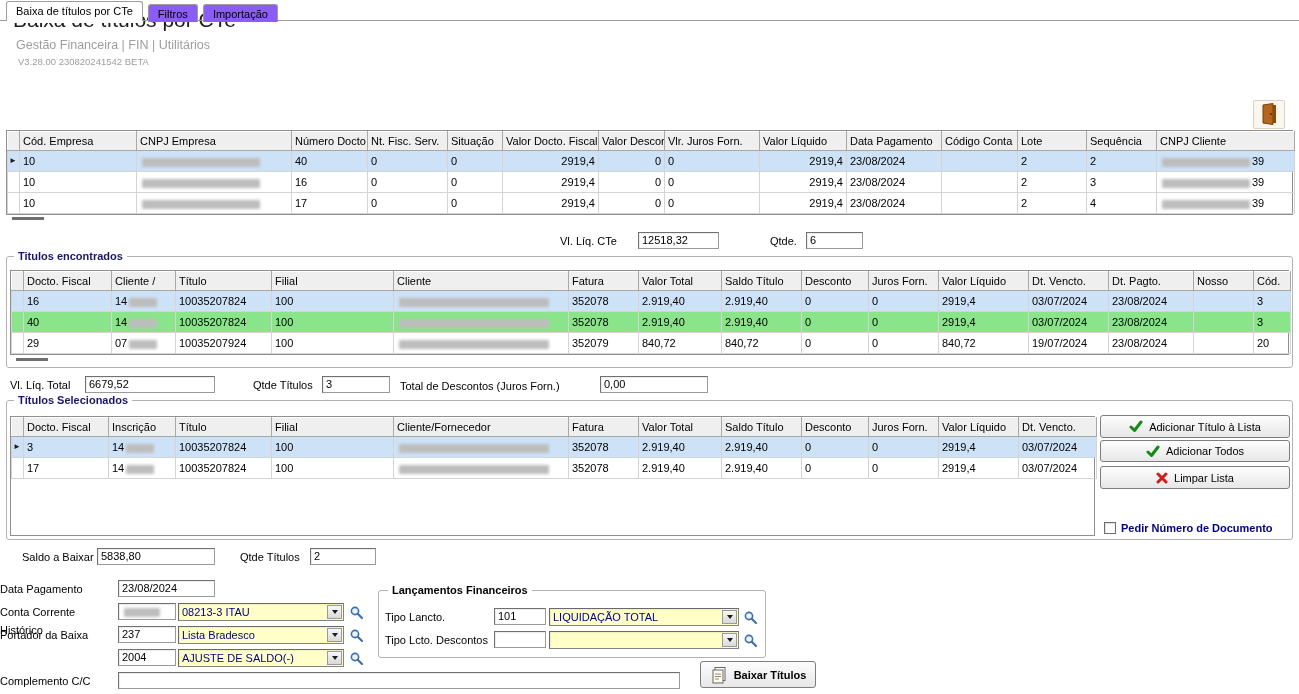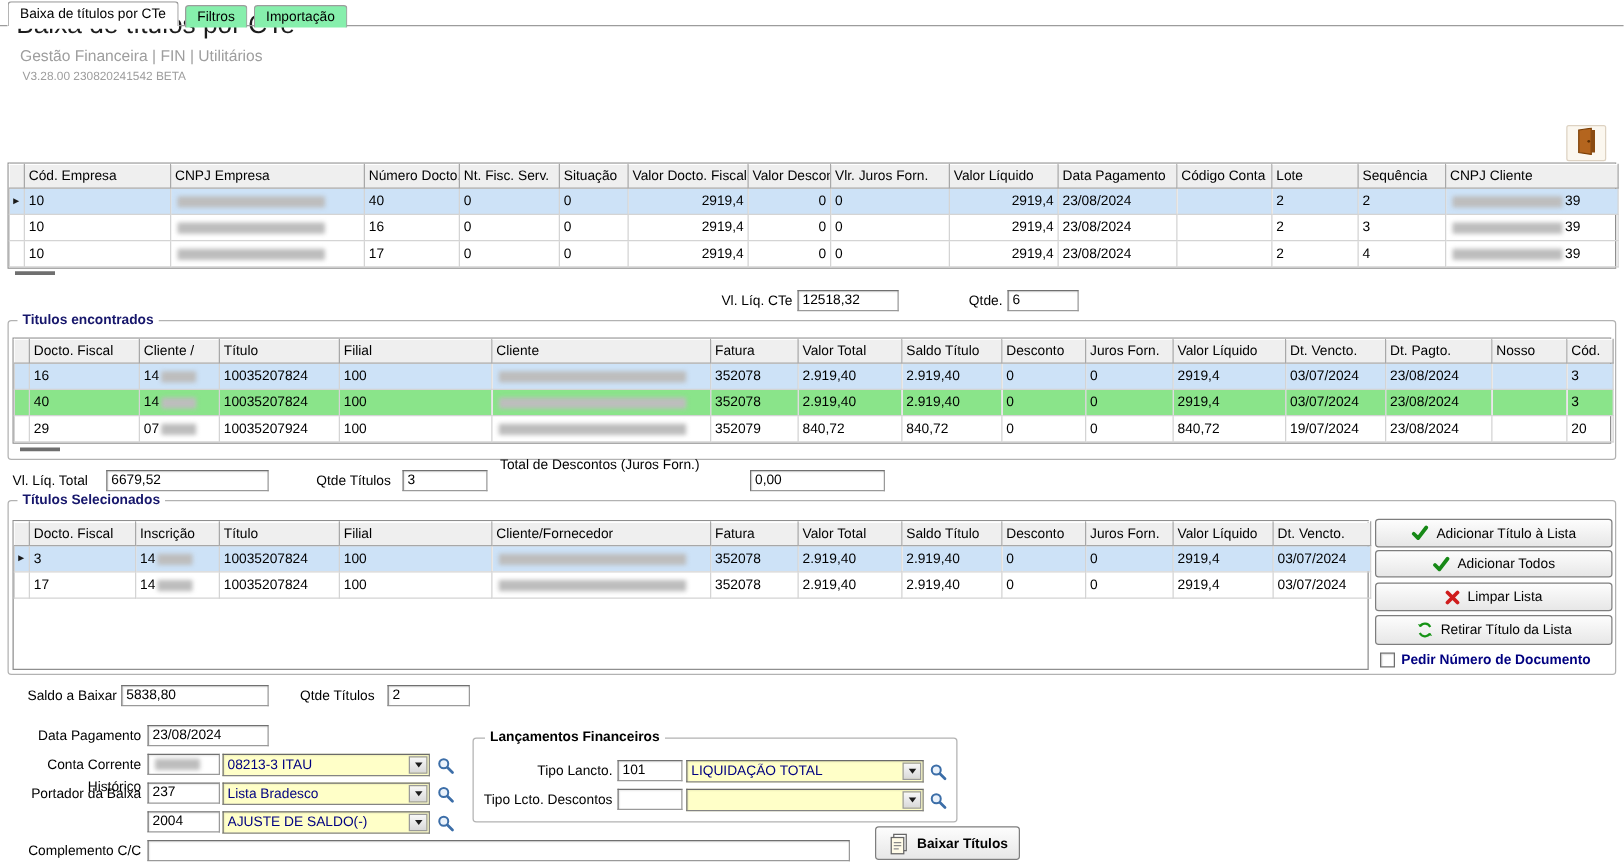--- a/index.html
+++ b/index.html
@@ -1,31 +1,31 @@
 <!DOCTYPE html>
 <html><head>
 <meta charset="utf-8">
 <style>
   html,body { margin:0; padding:0; }
   body { width:1299px; height:694px; background:#ffffff; font-family:"Liberation Sans", sans-serif; font-size:11px; color:#000; overflow:hidden; }
   .page { position:relative; width:1299px; height:694px; background:#fff; }
   .lbl { position:absolute; font-size:11px; white-space:nowrap; color:#000; }
-  .lbl.r { text-align:right; }
+  .lbl.r { }
   .muted { color:#9e9e9e; }
 
   
   .field { position:absolute; box-sizing:border-box; height:17px; background:#fff;
            border:1px solid #9a9a9a; border-top-color:#707070; border-left-color:#707070;
            box-shadow: inset 1px 1px 1px rgba(0,0,0,0.08);
            font-size:11px; line-height:15px; padding:0 3px; overflow:hidden; white-space:nowrap; }
 
   
   .tabstrip { position:absolute; left:0; top:72; width:1299px; height:21px; border-bottom:1px solid #9c9c9c; padding-left:6px; box-sizing:border-box; }
   .tab { position:relative; display:inline-block; vertical-align:bottom; padding:3px 9px 2px 9px; font-size:11px;
-         border:1px solid #9c9c9c; border-bottom:none; border-radius:3px 3px 0 0; background:#86efac; margin-right:2px; top:2px; }
+         border:1px solid #9c9c9c; border-bottom:none; border-radius:3px 3px 0 0; background:#8b5cf6; margin-right:2px; top:2px; }
   .tab.active { background:#fff; top:1px; padding-bottom:4px; box-shadow:0 2px 0 #fff; z-index:3; }
 
   
   .grid { position:absolute; border:1px solid #8f8f8f; background:#fff; box-sizing:border-box; }
   .grid table { border-collapse:collapse; table-layout:fixed; width:100%; }
   .grid th { background:#efefef; font-weight:normal; text-align:left; padding:2px 3px; height:14px;
              font-size:11px; white-space:nowrap; overflow:hidden;
              border:1px solid; border-color:#ffffff #a8a8a8 #a8a8a8 #fbfbfb; }
   .grid td { border:1px solid #d4d4d4; padding:1px 3px; height:18px; font-size:11px; white-space:nowrap; overflow:hidden; }
   .grid td.r { text-align:right; }
@@ -286,21 +286,21 @@
       </tr>
     </tbody>
       </table>
   </div>
   <div class="hthumb" style="left:16px; top:358px;"></div>
 
   <div class="lbl" style="left:10px; top:379px;">Vl. Líq. Total</div>
   <div class="field" style="left:85px; top:376px; width:130px;">6679,52</div>
   <div class="lbl" style="left:253px; top:379px;">Qtde Títulos</div>
   <div class="field" style="left:322px; top:376px; width:68px;">3</div>
-  <div class="lbl" style="left:400px; top:366px;">Total de Descontos (Juros Forn.)</div>
+  <div class="lbl" style="left:400px; top:380px;">Total de Descontos (Juros Forn.)</div>
   <div class="field" style="left:568px; top:376px; width:108px;margin-left:32px;">0,00</div>
 
   <div class="group" style="left:6px; top:400px; width:1287px; height:140px;"></div>
   <div class="group-label" style="left:14px; top:394px;">Títulos Selecionados</div>
 
   <div class="grid" style="left:10px; top:416px; width:1085px; height:120px;">
     <table>
       <colgroup>
           <col style="width:12px">
           <col style="width:85px">
@@ -383,31 +383,20 @@
     <span>Adicionar Todos</span>
   </div>
   <div class="btn" style="left:1100px; top:466px; width:190px; height:23px;">
     <span class="ic">
         <svg width="12" height="12" viewBox="0 0 12 12">
           <path d="M2 2 L10 10 M10 2 L2 10" stroke="#cf1d1d" stroke-width="3" stroke-linecap="round"></path>
         </svg>
       </span>
     <span>Limpar Lista</span>
   </div>
-  <div class="btn" style="left:1100px; top:492px; width:190px; height:24px;">
-    <span class="ic">
-        <svg width="14" height="14" viewBox="0 0 16 16">
-          <path d="M12.8 5.2 A5.5 5.5 0 0 0 3.4 4.6" stroke="#169416" stroke-width="2" fill="none"></path>
-          <path d="M1.5 2.5 L3.2 5.2 L6.2 3.8 Z" fill="#169416"></path>
-          <path d="M3.2 10.8 A5.5 5.5 0 0 0 12.6 11.4" stroke="#169416" stroke-width="2" fill="none"></path>
-          <path d="M14.5 13.5 L12.8 10.8 L9.8 12.2 Z" fill="#169416"></path>
-        </svg>
-      </span>
-    <span>Retirar Título da Lista</span>
-  </div>
   <span class="checkbox" style="left:1104px; top:522px;"></span>
   <div class="lbl navy-bold" style="left:1121px; top:522px;">Pedir Número de Documento</div>
 
   <div class="lbl" style="left:22px; top:551px;">Saldo a Baixar</div>
   <div class="field" style="left:97px; top:548px; width:118px;">5838,80</div>
   <div class="lbl" style="left:240px; top:551px;">Qtde Títulos</div>
   <div class="field" style="left:310px; top:548px; width:66px;">2</div>
 
   <div class="lbl r" style="left:0px; top:583px; width:113px;">Data Pagamento</div>
   <div class="field" style="left:118px; top:580px; width:97px;">23/08/2024</div>

